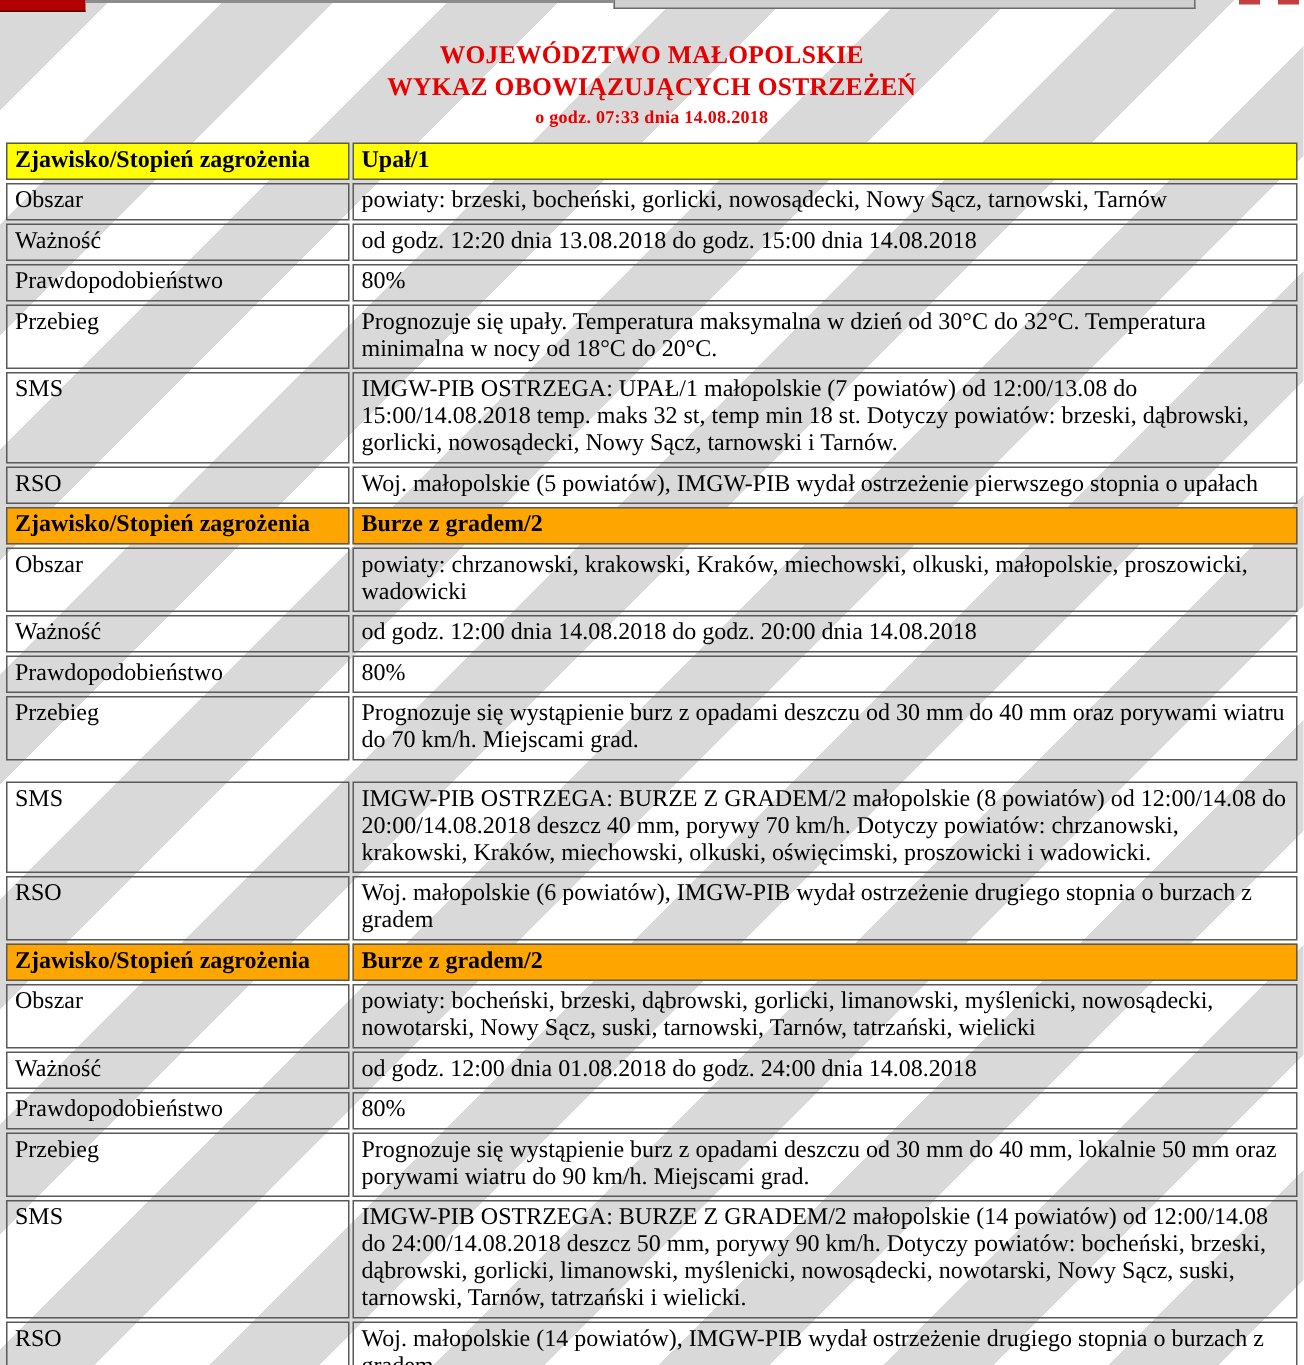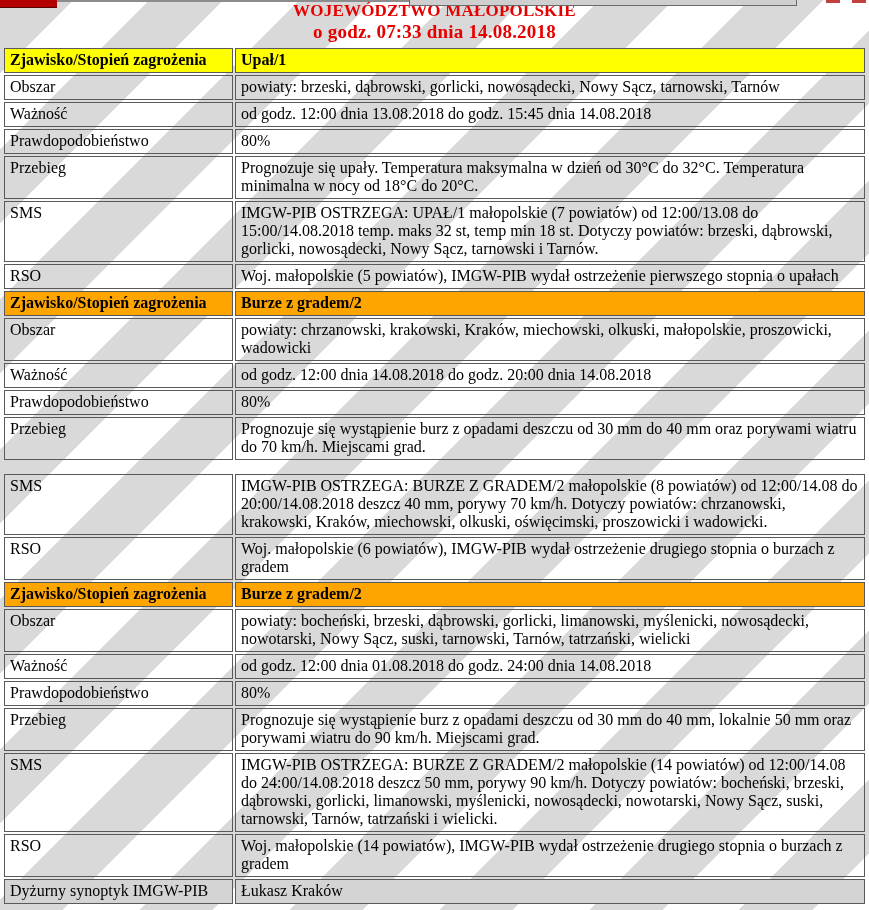--- a/index.html
+++ b/index.html
@@ -16,25 +16,25 @@
   }
   
   .artifact{position:absolute;}
   .art-red-left{left:0;top:0;width:57px;height:7px;background:#b30000;border-bottom:1px solid #5a0000;}
   .art-line{left:57px;top:0;width:352px;height:2px;background:#8c8c8c;}
   .art-band{left:409px;top:0;width:386px;height:5px;background:#cfcfcf;border:1px solid #6b6b6b;border-top:none;}
   .art-red-r1{left:826px;top:0;width:14px;height:3px;background:#c24040;}
   .art-red-r2{left:852px;top:0;width:14px;height:3px;background:#c24040;}
 
   .doc-header{
-    padding-top:0;text-align:center;
+    padding-top:26px;text-align:center;
     color:#e60000;font-weight:bold;line-height:21px;
   }
   .doc-header .h-line{display:block;font-size:17px;letter-spacing:.2px;}
-  .doc-header .h-line.small{font-size:19px;}
+  .doc-header .h-line.small{font-size:12px;}
 
   table.warn{
     width:865px;margin:4px 2px 0 2px;
     border-collapse:separate;border-spacing:2px;
     table-layout:fixed;
   }
   table.warn.second{margin-top:10px;}
   table.warn col.c-label{width:229px;}
   table.warn td{
     border:1px solid #595959;
@@ -56,40 +56,41 @@
 <div class="page">
 
   <div class="artifact art-red-left"></div>
   <div class="artifact art-line"></div>
   <div class="artifact art-band"></div>
   <div class="artifact art-red-r1"></div>
   <div class="artifact art-red-r2"></div>
 
   <div class="doc-header">
     <span class="h-line">WOJEWÓDZTWO MAŁOPOLSKIE</span>
+    <span class="h-line">WYKAZ OBOWIĄZUJĄCYCH OSTRZEŻEŃ</span>
     <span class="h-line small">o godz. 07:33 dnia 14.08.2018</span>
   </div>
 
   <table class="warn first">
     <colgroup>
         <col class="c-label">
         <col>
       </colgroup>
     <tbody>
         <tr class="row-yellow">
           <td class="label-cell">Zjawisko/Stopień zagrożenia</td>
           <td class="value-cell">Upał/1</td>
         </tr>
         <tr class="row-plain">
           <td class="label-cell">Obszar</td>
-          <td class="value-cell">powiaty: brzeski, dąbrowski, gorlicki, nowosądecki, Nowy Sącz, tarnowski, Tarnów</td>
+          <td class="value-cell">powiaty: brzeski, bocheński, gorlicki, nowosądecki, Nowy Sącz, tarnowski, Tarnów</td>
         </tr>
         <tr class="row-plain">
           <td class="label-cell">Ważność</td>
-          <td class="value-cell">od godz. 12:00 dnia 13.08.2018 do godz. 15:45 dnia 14.08.2018</td>
+          <td class="value-cell">od godz. 12:20 dnia 13.08.2018 do godz. 15:00 dnia 14.08.2018</td>
         </tr>
         <tr class="row-plain">
           <td class="label-cell">Prawdopodobieństwo</td>
           <td class="value-cell">80%</td>
         </tr>
         <tr class="row-plain">
           <td class="label-cell">Przebieg</td>
           <td class="value-cell">Prognozuje się upały. Temperatura maksymalna w dzień od 30°C do 32°C. Temperatura minimalna w nocy od 18°C do 20°C.</td>
         </tr>
         <tr class="row-plain">

